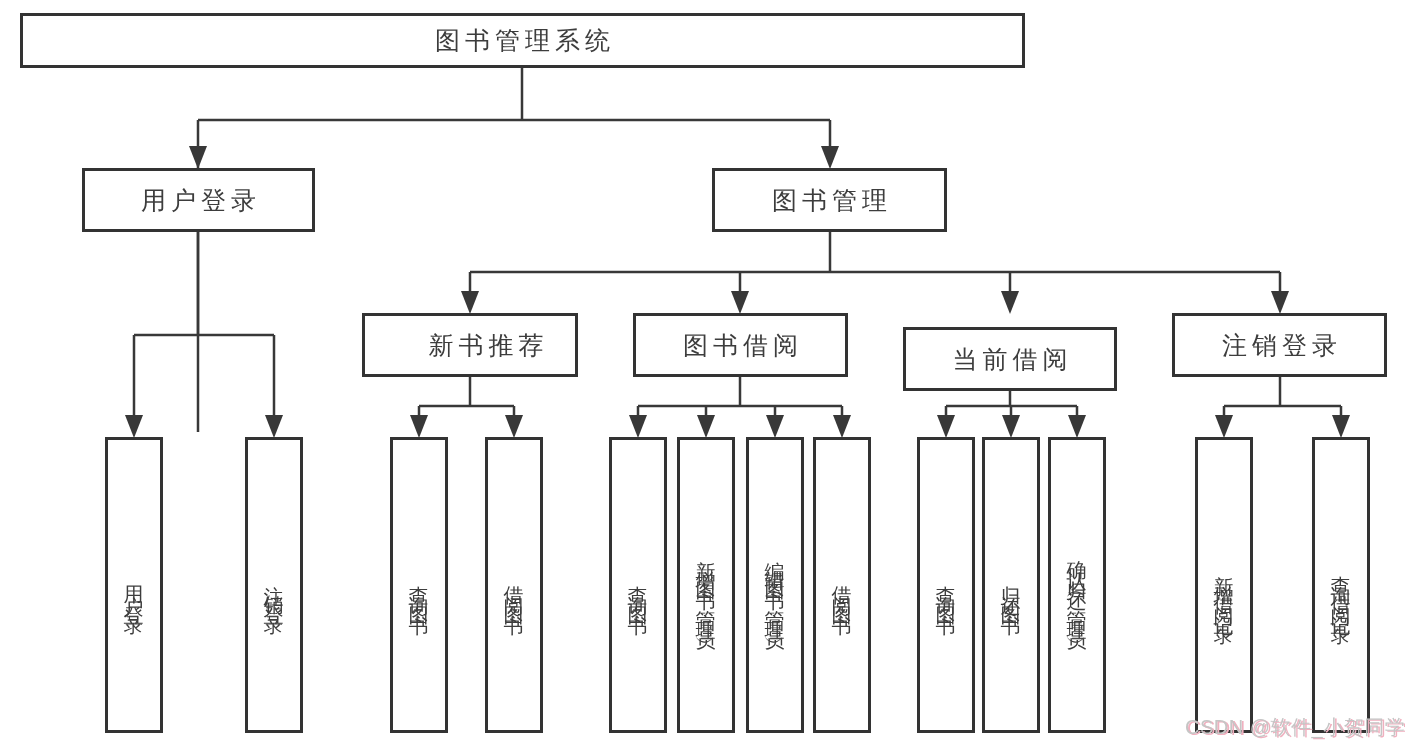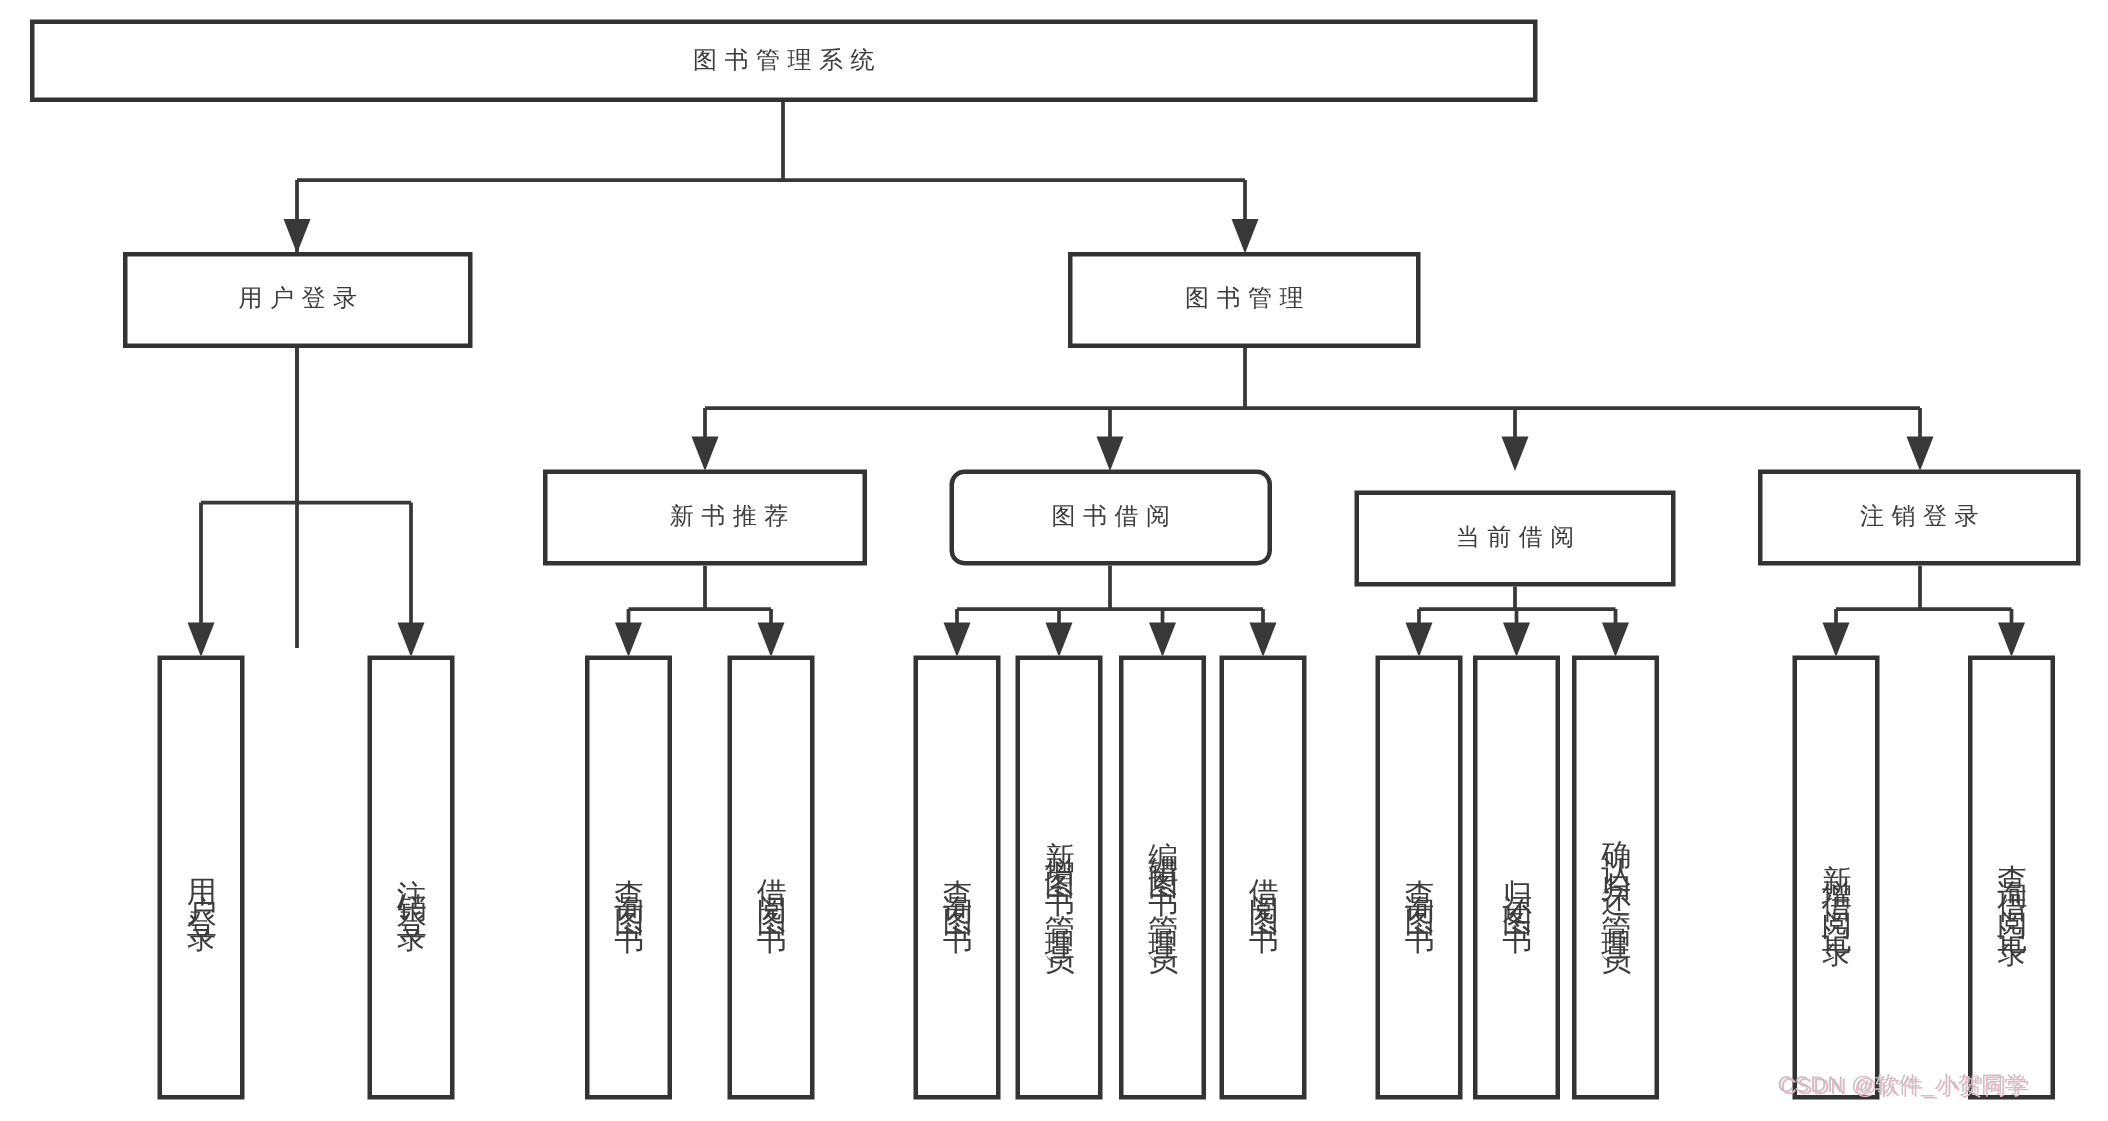--- a/index.html
+++ b/index.html
@@ -34,40 +34,40 @@
     position: absolute;
     box-sizing: border-box;
     background: #ffffff;
     border: 3px solid #333333;
     display: flex;
     align-items: center;
     justify-content: center;
     color: #3d3d3d;
   }
   .node.h span {
-    font-size: 16px;
+    font-size: 25px;
     letter-spacing: 5px;
     padding-left: 5px;
     white-space: nowrap;
     line-height: 1;
   }
   .node.leaf .vtext {
     writing-mode: vertical-rl;
     text-orientation: mixed;
     font-size: 20px;
     letter-spacing: 10px;
     line-height: 1;
     padding-top: 10px;
     white-space: nowrap;
   }
   .watermark {
     position: absolute;
     left: 1185px;
     top: 714px;
-    font-size: 15px;
+    font-size: 20px;
     color: #c5c5c5;
     text-shadow: 2px 1px 0 #f0b0bf;
     white-space: nowrap;
     z-index: 10;
     letter-spacing: 0.5px;
   }
 </style>
 </head>
 <body>
 
@@ -116,21 +116,21 @@
   <div class="node h" style="left:82px; top:168px; width:233px; height:64px;">
     <span>用户登录</span>
   </div>
   <div class="node h" style="left:712px; top:168px; width:235px; height:64px;">
     <span>图书管理</span>
   </div>
 
   <div class="node h" style="left:362px; top:313px; width:216px; height:64px;padding-left:32px;">
     <span>新书推荐</span>
   </div>
-  <div class="node h" style="left:633px; top:313px; width:215px; height:64px;border-radius:10px;">
+  <div class="node h" style="left:633px; top:313px; width:215px; height:64px;">
     <span>图书借阅</span>
   </div>
   <div class="node h" style="left:903px; top:327px; width:214px; height:64px;">
     <span>当前借阅</span>
   </div>
   <div class="node h" style="left:1172px; top:313px; width:215px; height:64px;">
     <span>注销登录</span>
   </div>
 
   <div class="node leaf" style="left:105px; top:437px; width:58px; height:296px;">

